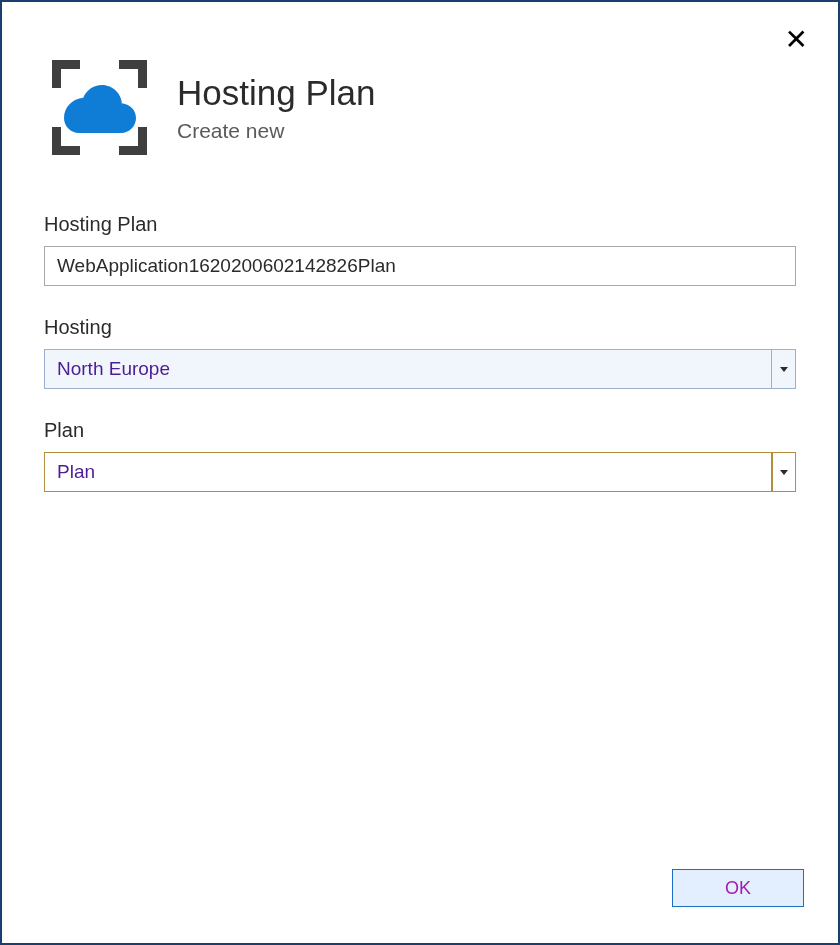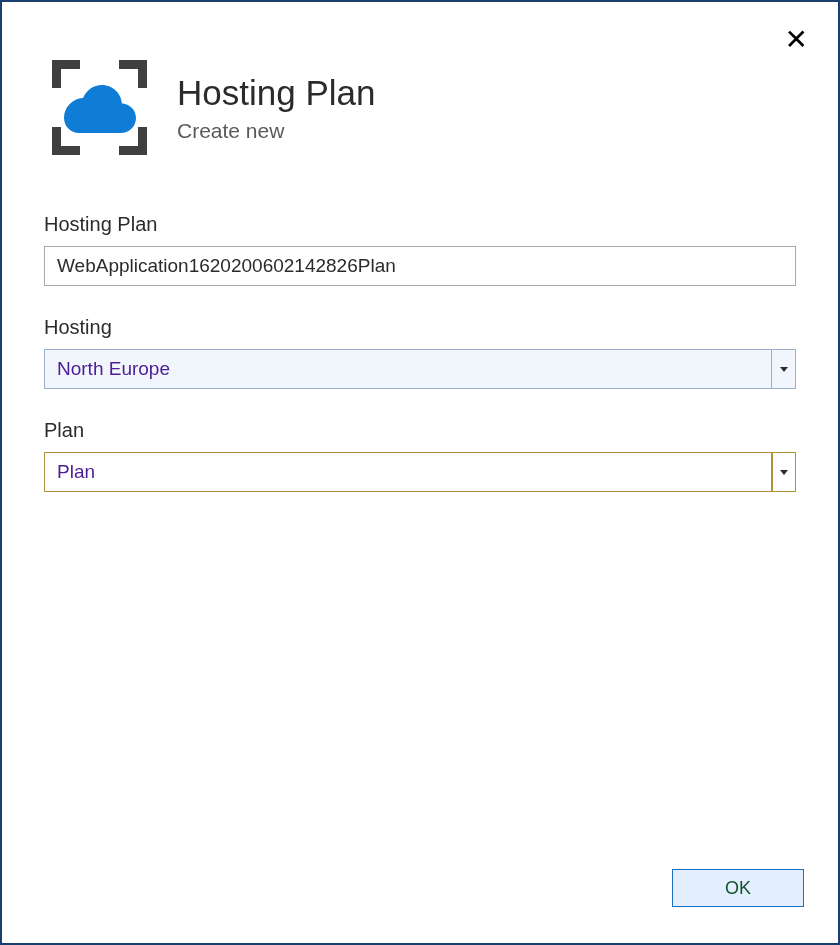--- a/index.html
+++ b/index.html
@@ -151,21 +151,21 @@
       gap: 12px;
       padding: 0 34px 36px 0;
     }
     .btn {
       width: 132px;
       height: 38px;
       border: 1px solid #a8a8a8;
       background: #e8e8e8;
       font-size: 18px;
       font-family: inherit;
-      color: #14532d;
+      color: #a21caf;
       cursor: pointer;
     }
     .btn.primary {
       border: 1.5px solid #1a6fc5;
       background: #e3eefe;
     }
   </style>
 </head>
 <body>
 

